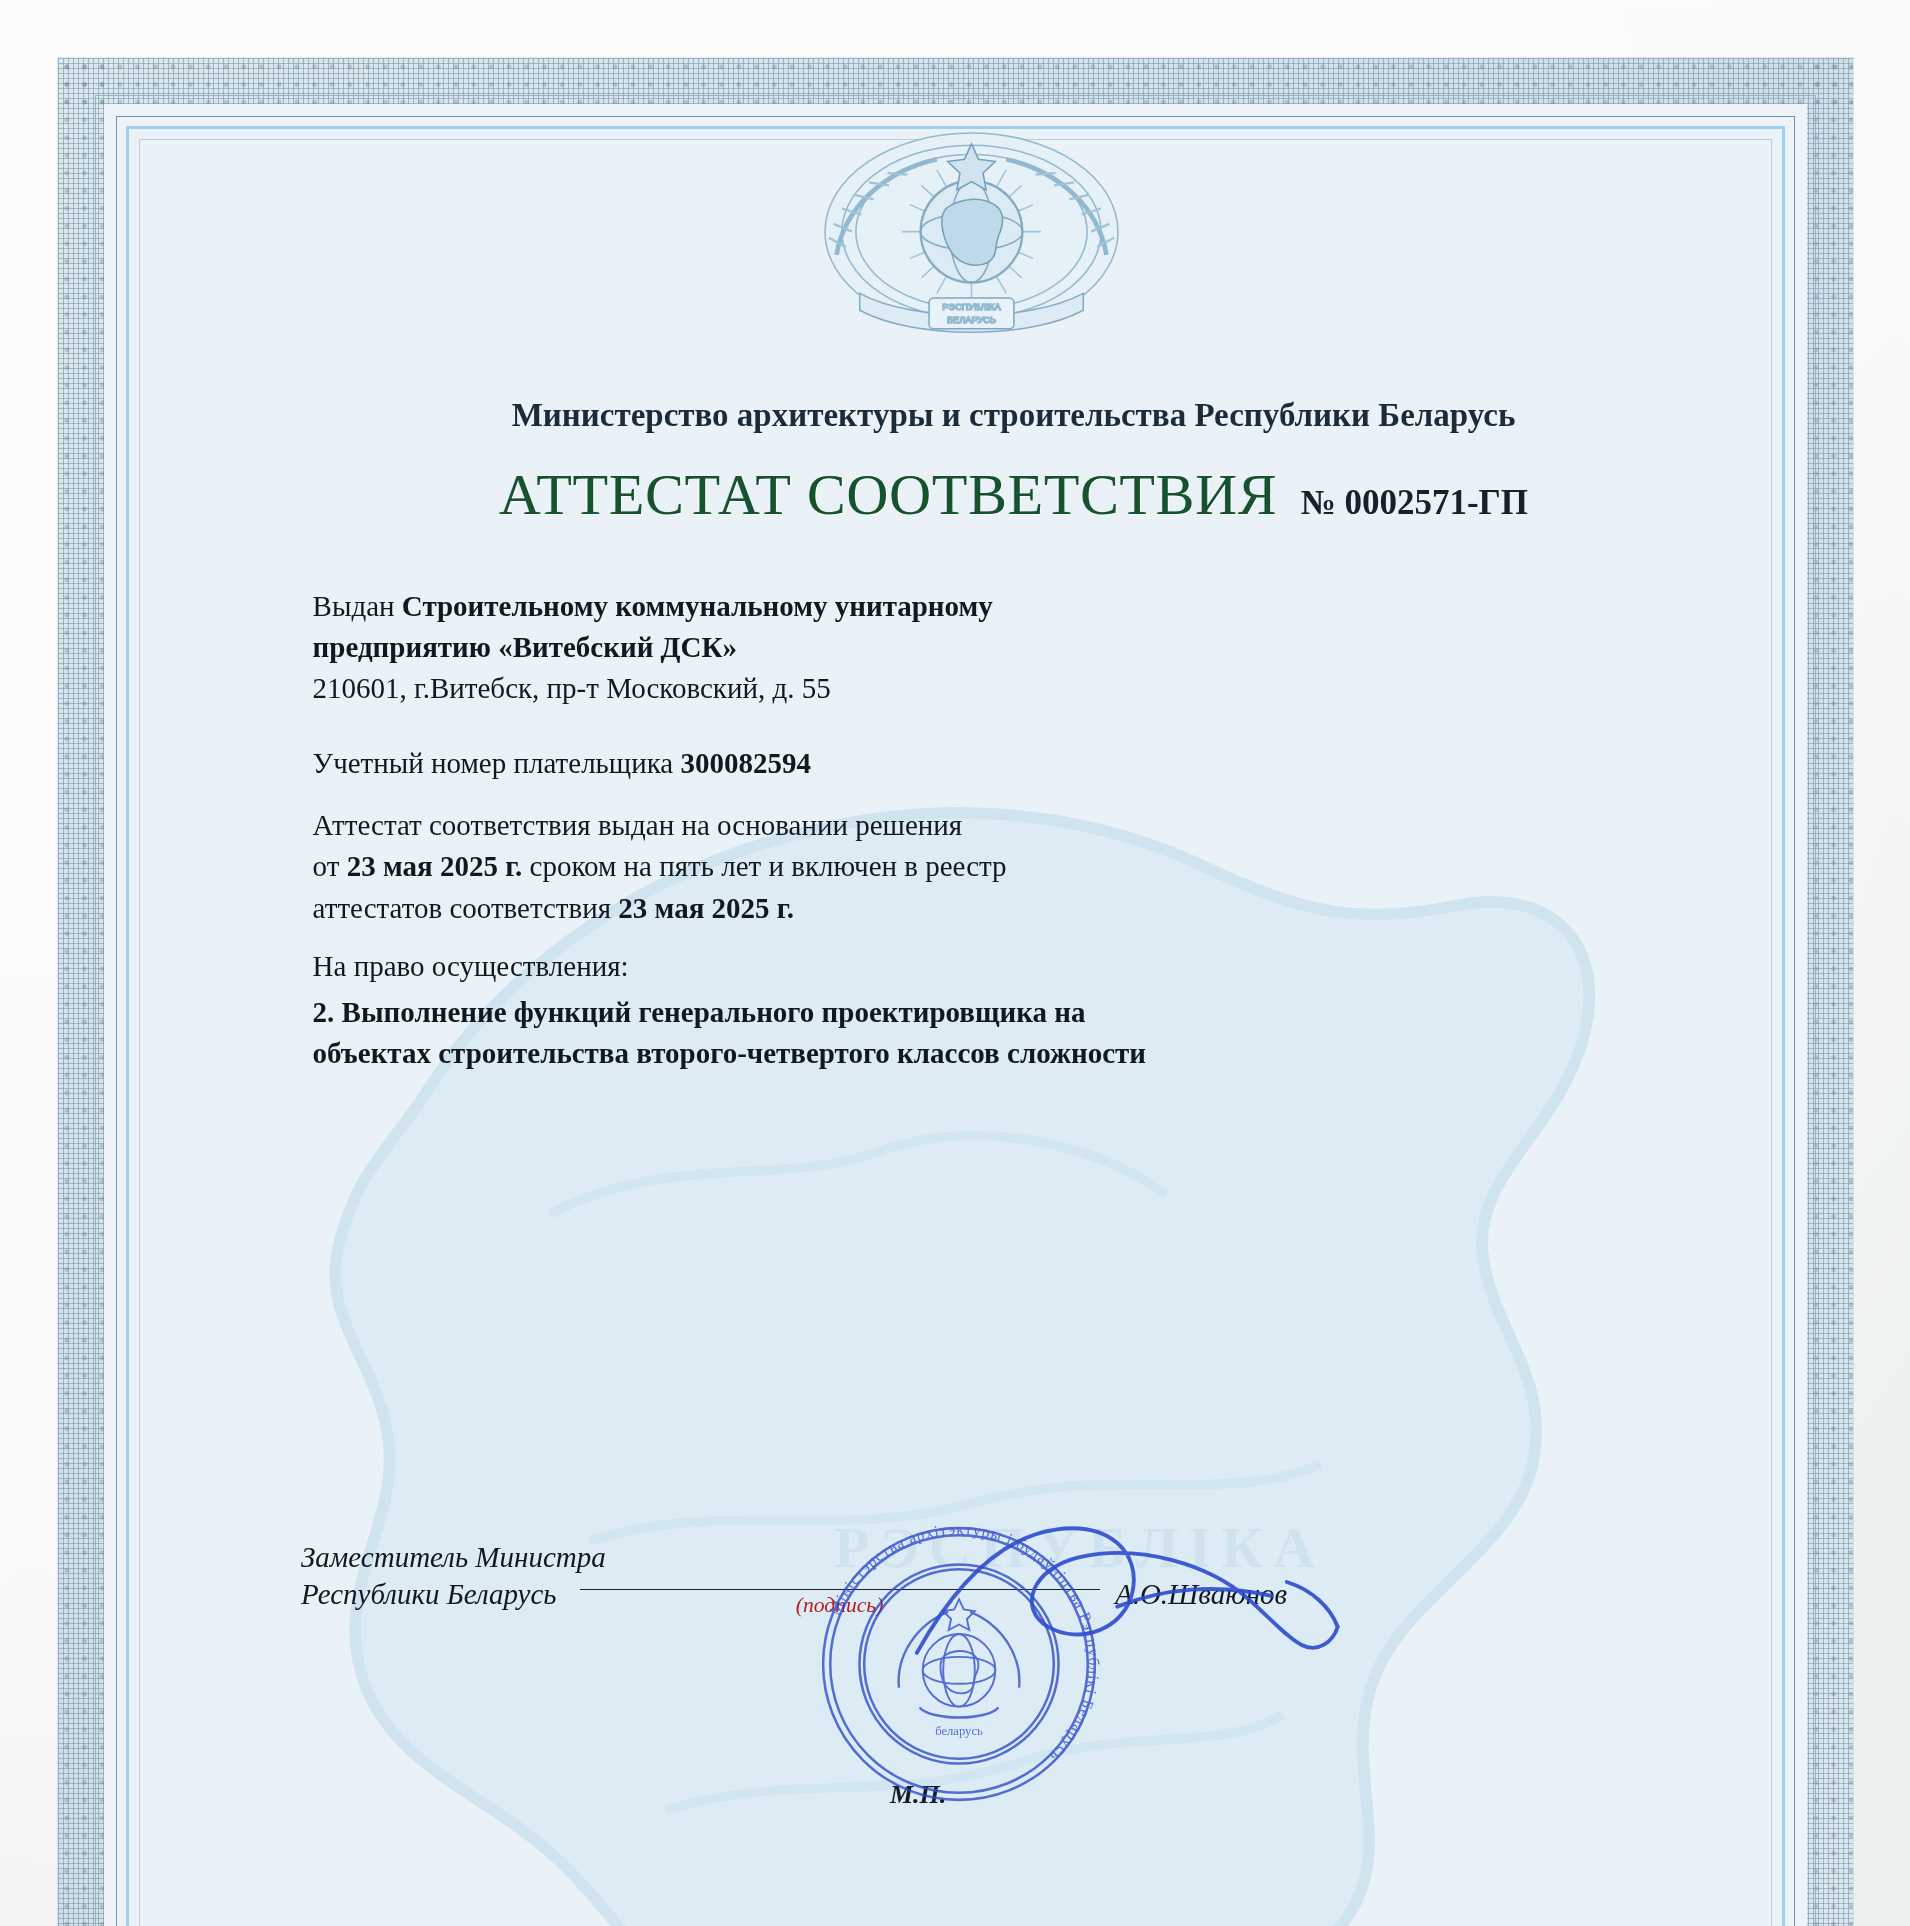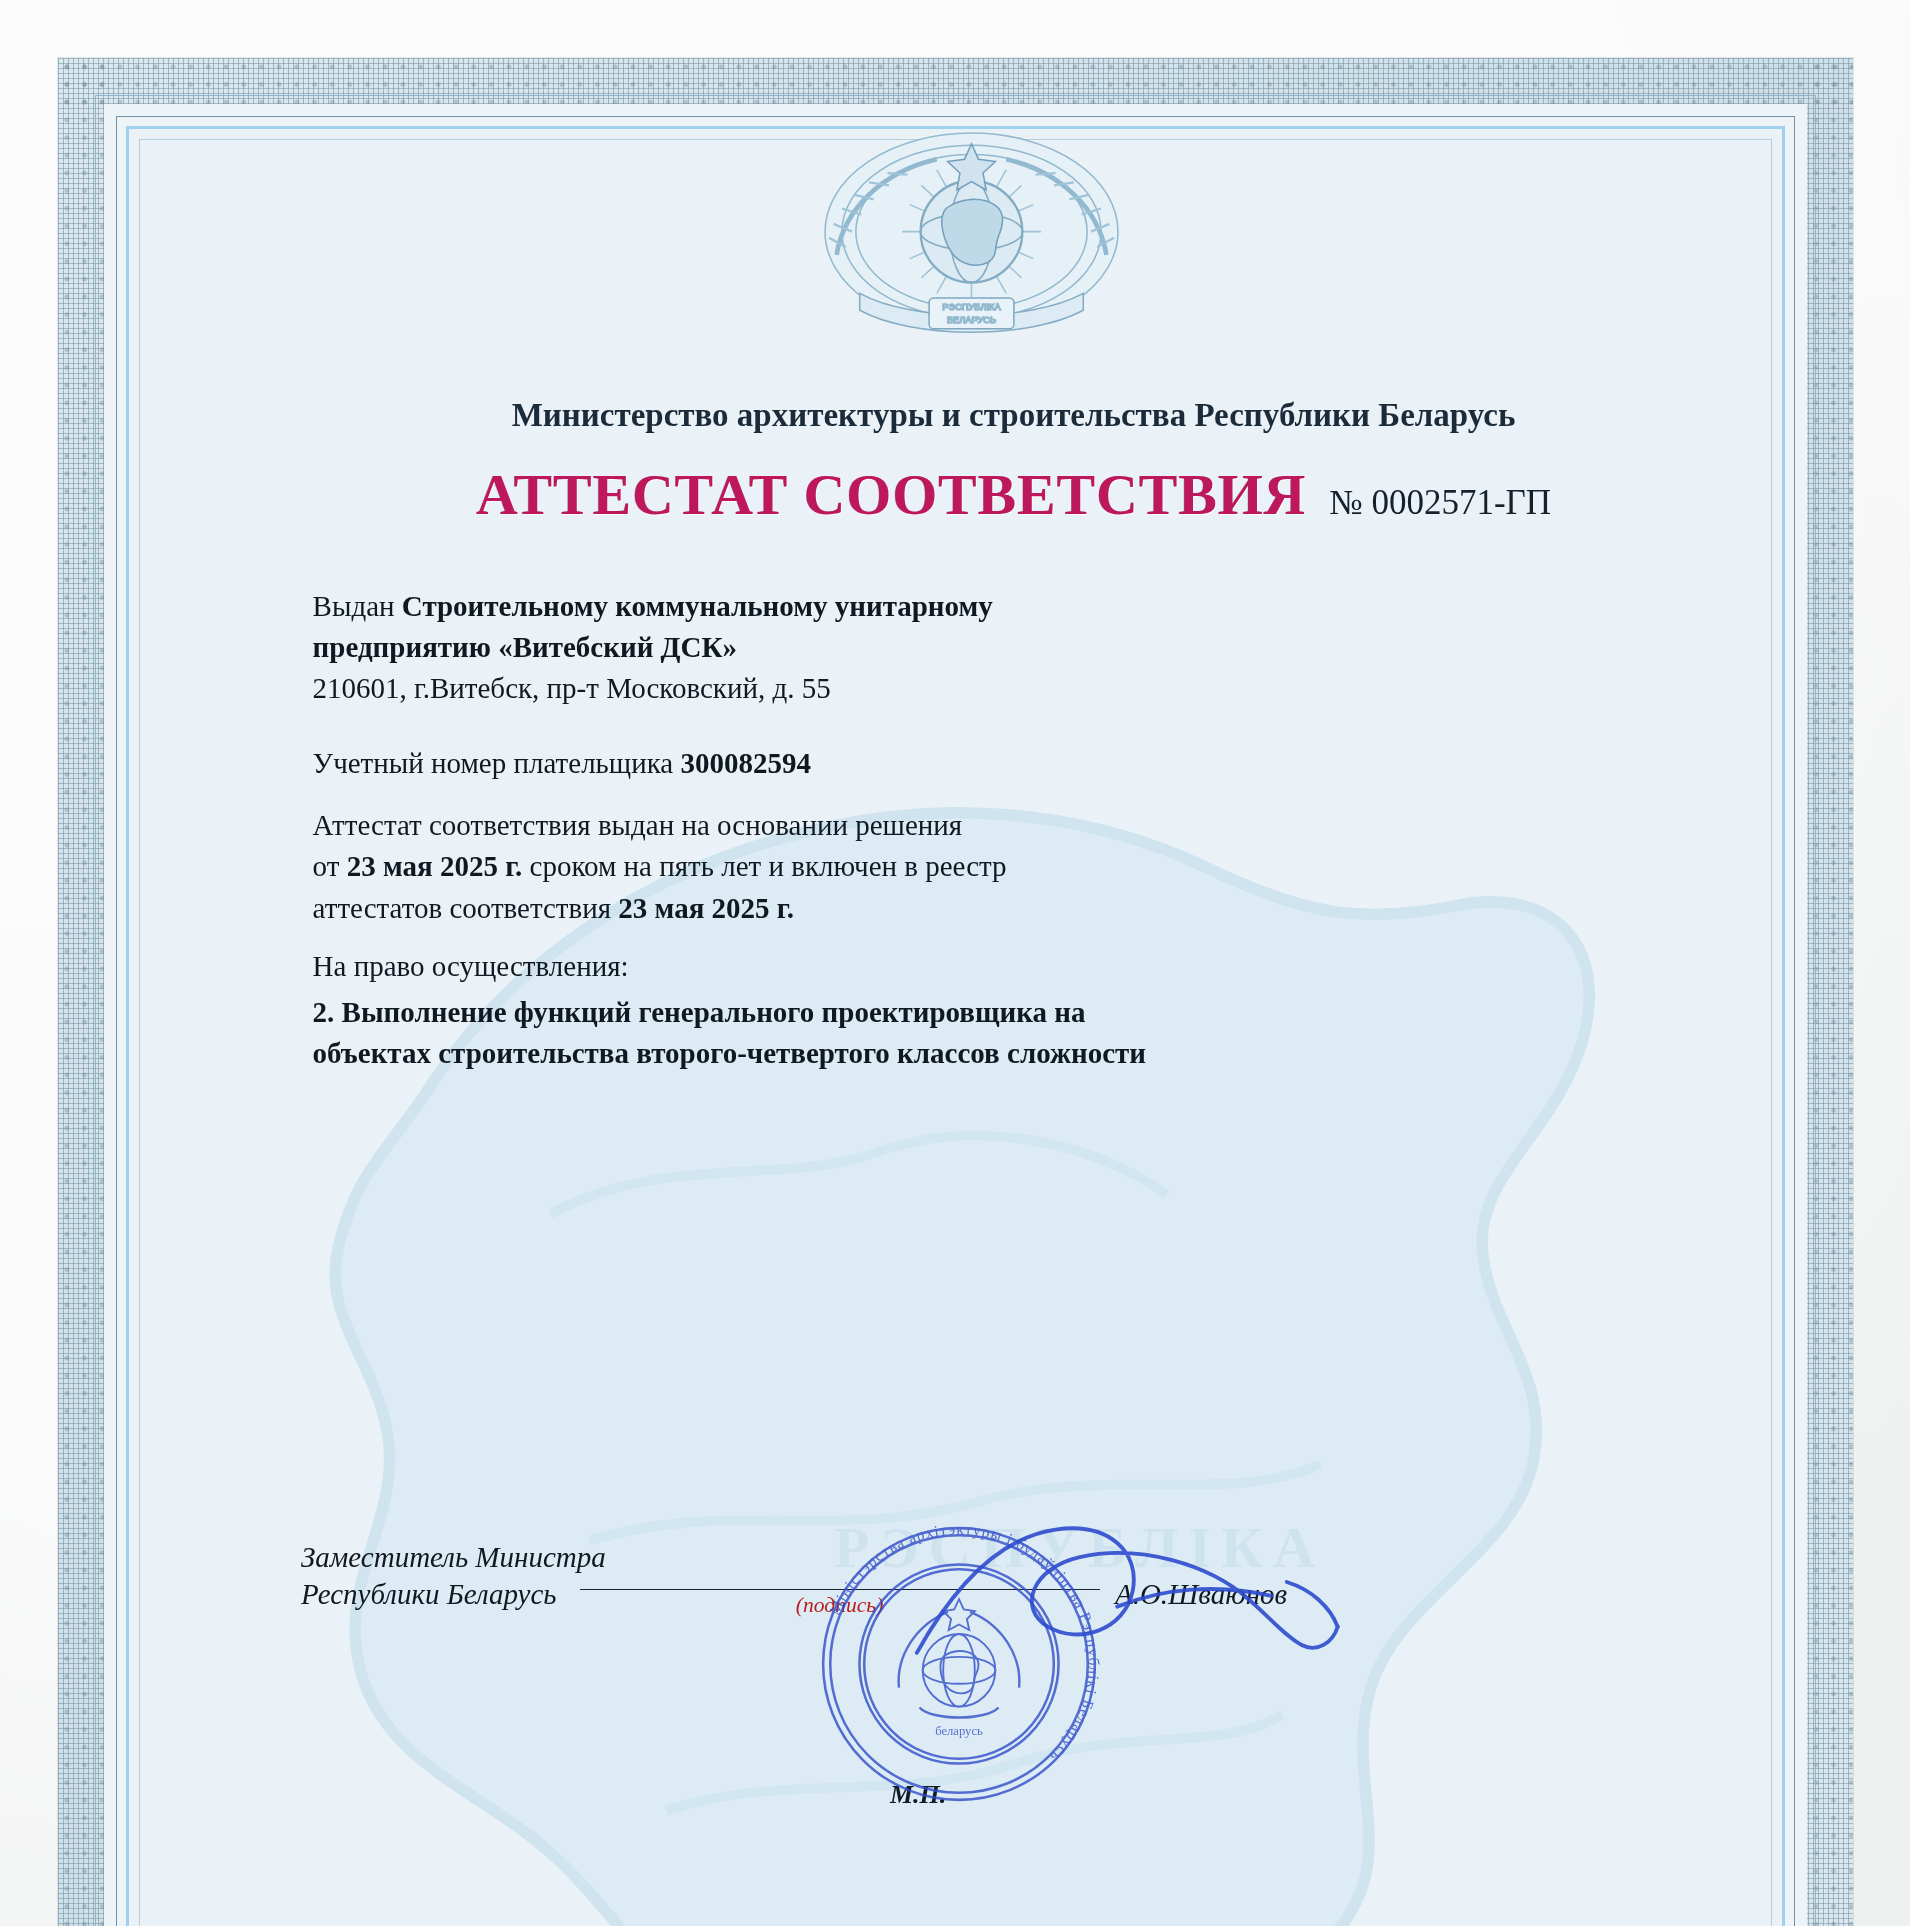--- a/index.html
+++ b/index.html
@@ -145,30 +145,30 @@
 
   .title-row {
     display: flex;
     align-items: baseline;
     justify-content: center;
     gap: 23px;
     margin-bottom: 58px;
   }
   .big-title {
     font-size: 58px;
-    font-weight: bold;
+    font-weight: normal;
     letter-spacing: 0.8px;
-    color: #be185d;
+    color: #14532d;
     text-shadow:
       0.8px 0.8px 0 rgba(255,255,255,0.9),
       -0.4px -0.4px 0 rgba(60,80,100,0.35);
   }
   .cert-number {
     font-size: 35px;
-    font-weight: normal;
+    font-weight: bold;
     color: #16212c;
     white-space: nowrap;
   }
 
   .body-block {
     padding-left: 11.6px;
     color: #101820;
   }
   .p {
     font-size: 29px;

